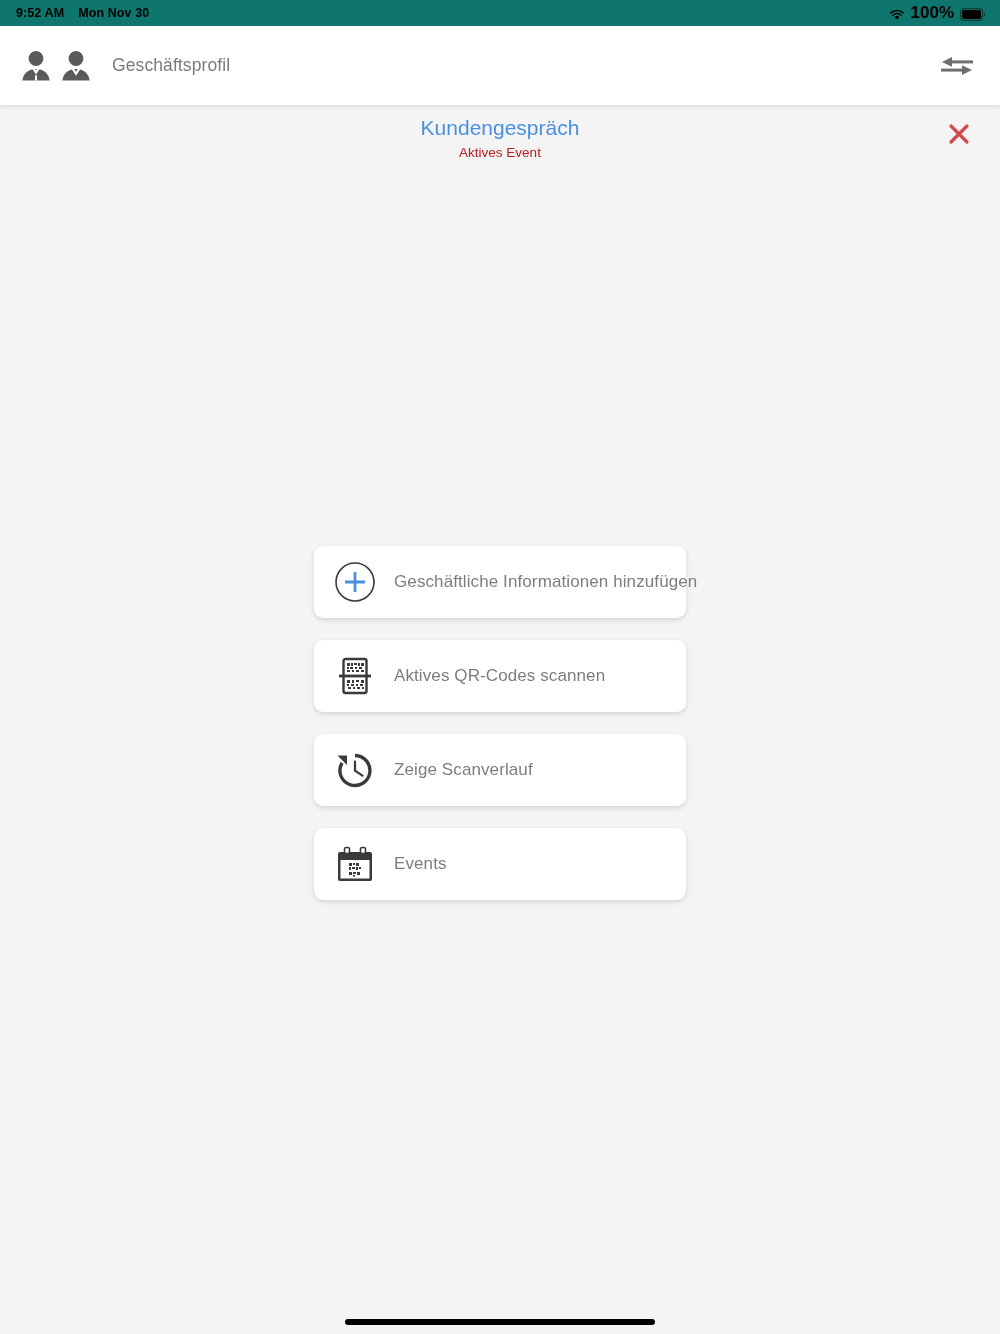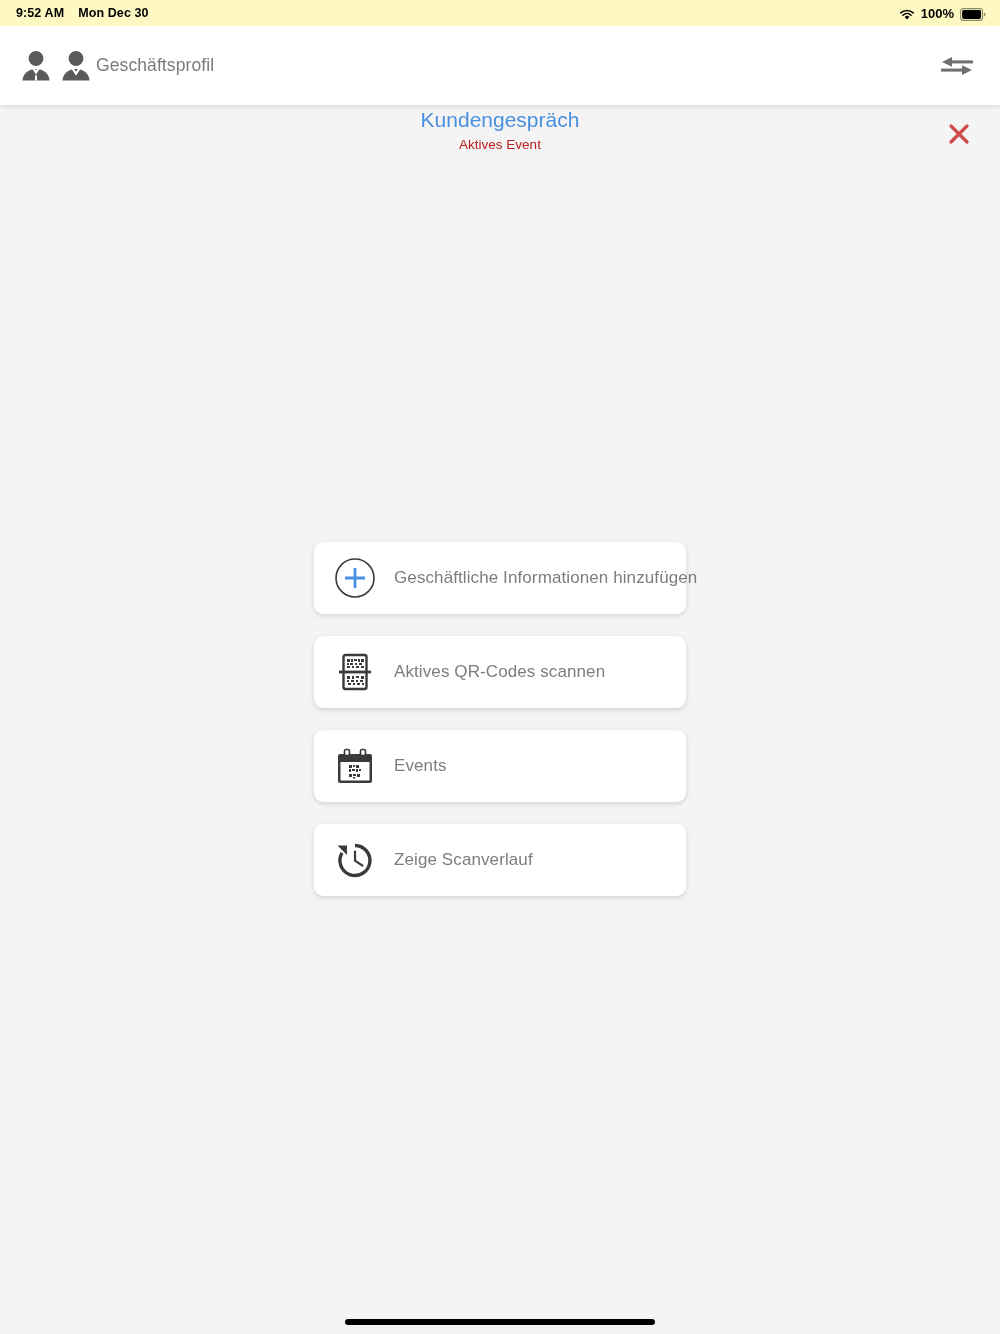--- a/index.html
+++ b/index.html
@@ -12,64 +12,64 @@
   .screen {
     position: relative;
     width: 1000px; height: 1334px;
     background: #f4f4f4;
     display: flex; flex-direction: column;
   }
 
   
   .statusbar {
     height: 26px;
-    background: #fef9c3;
+    background: #0f766e;
     display: flex; align-items: center;
     padding: 0 14px 0 16px;
     flex: 0 0 auto;
     position: relative;
     z-index: 6;
   }
   .status-left { display: flex; align-items: center; gap: 14px; }
   .status-time, .status-date {
     font-size: 12.5px; font-weight: bold; color: #000;
     letter-spacing: .1px;
   }
   .status-right {
     margin-left: auto;
     display: flex; align-items: center; gap: 6px;
   }
-  .status-pct { font-size: 13px; font-weight: bold; color: #000; }
+  .status-pct { font-size: 17px; font-weight: bold; color: #000; }
   .wifi-icon { width: 16px; height: 12px; display: block; }
   .battery-icon { width: 26px; height: 13px; display: block; }
 
   
   .appbar {
     height: 79px;
     background: #ffffff;
     display: flex; align-items: center;
     padding: 0 26px 0 10px;
     flex: 0 0 auto;
     box-shadow: 0 2px 4px rgba(0,0,0,.10);
     position: relative;
     z-index: 5;
   }
-  .brand { display: flex; align-items: center; gap: 2px; }
+  .brand { display: flex; align-items: center; gap: 18px; }
   .brand-icons { display: flex; align-items: flex-end; gap: 4px; padding-left: 8px;}
   .person-icon { width: 36px; height: 36px; display: block; }
   .brand-title {
     font-size: 17.5px; color: #7b7b7b; letter-spacing: .1px;
   }
   .sync-icon { margin-left: auto; width: 34px; height: 26px; display:block; cursor: pointer; }
 
   
   .eventbar {
     position: relative;
     flex: 0 0 auto;
-    padding-top: 1px;
+    padding-top: 9px;
     padding-bottom: 8px;
     text-align: center;
   }
   .event-title {
     font-size: 21px; color: #4a8fe0; line-height: 28px;
   }
   .event-sub {
     font-size: 13.5px; color: #b91c1c; line-height: 20px; margin-top: 1px;
   }
   .close-btn {
@@ -128,21 +128,21 @@
   }
 </style>
 </head>
 <body>
 
 <div class="screen">
 
   <div class="statusbar">
     <div class="status-left">
       <span class="status-time">9:52 AM</span>
-      <span class="status-date">Mon Dec 30</span>
+      <span class="status-date">Mon Nov 30</span>
     </div>
     <div class="status-right">
       <span class="wifi-icon">
         <svg viewBox="0 0 16 12" width="16" height="12" aria-hidden="true">
           <path d="M8 10.6 5.6 7.9a3.6 3.6 0 0 1 4.8 0L8 10.6z" fill="#000"></path>
           <path d="M3.9 6.2a6.1 6.1 0 0 1 8.2 0" stroke="#000" stroke-width="1.5" fill="none" stroke-linecap="round"></path>
           <path d="M1.8 3.9a9.2 9.2 0 0 1 12.4 0" stroke="#000" stroke-width="1.5" fill="none" stroke-linecap="round"></path>
         </svg>
       </span>
       <span class="status-pct">100%</span>
@@ -245,20 +245,31 @@
             </g>
             <rect x="5" y="19.6" width="32" height="2.8" fill="#3a3a3a"></rect>
           </svg>
         </span>
         <span class="card-label">Aktives QR-Codes scannen</span>
       </div>
 
       <div class="card">
         <span class="card-icon">
           <svg viewBox="0 0 42 42" width="42" height="42" aria-hidden="true">
+            <path d="M21 6.5a15 15 0 1 1-13 7.4" fill="none" stroke="#3a3a3a" stroke-width="3.4" stroke-linecap="butt"></path>
+            <path d="M3.5 6.5h9.5v9.5z" fill="#3a3a3a"></path>
+            <path d="M21 12.5v9.2l7.5 5" fill="none" stroke="#3a3a3a" stroke-width="2.2" stroke-linecap="round"></path>
+          </svg>
+        </span>
+        <span class="card-label">Zeige Scanverlauf</span>
+      </div>
+
+      <div class="card">
+        <span class="card-icon">
+          <svg viewBox="0 0 42 42" width="42" height="42" aria-hidden="true">
             <rect x="4" y="9" width="34" height="29" rx="2" ry="2" fill="#3a3a3a"></rect>
             <rect x="6.5" y="17" width="29" height="18.5" fill="#ffffff"></rect>
             <rect x="10.5" y="4.5" width="5" height="6" rx="1.6" ry="1.6" fill="#ffffff" stroke="#3a3a3a" stroke-width="1.6"></rect>
             <rect x="26.5" y="4.5" width="5" height="6" rx="1.6" ry="1.6" fill="#ffffff" stroke="#3a3a3a" stroke-width="1.6"></rect>
             <g fill="#3a3a3a">
               <rect x="15" y="20" width="3" height="3"></rect>
                 <rect x="19" y="20" width="2" height="2"></rect>
               <rect x="22" y="20" width="3" height="3"></rect>
               <rect x="15" y="24" width="2" height="3"></rect>
                 <rect x="18" y="24" width="3" height="2"></rect>
@@ -267,29 +278,18 @@
               <rect x="15" y="29" width="3" height="3"></rect>
                 <rect x="19" y="29" width="3" height="2"></rect>
               <rect x="23" y="29" width="3" height="3"></rect>
                 <rect x="19" y="32" width="2" height="1.6"></rect>
             </g>
           </svg>
         </span>
         <span class="card-label">Events</span>
       </div>
 
-      <div class="card">
-        <span class="card-icon">
-          <svg viewBox="0 0 42 42" width="42" height="42" aria-hidden="true">
-            <path d="M21 6.5a15 15 0 1 1-13 7.4" fill="none" stroke="#3a3a3a" stroke-width="3.4" stroke-linecap="butt"></path>
-            <path d="M3.5 6.5h9.5v9.5z" fill="#3a3a3a"></path>
-            <path d="M21 12.5v9.2l7.5 5" fill="none" stroke="#3a3a3a" stroke-width="2.2" stroke-linecap="round"></path>
-          </svg>
-        </span>
-        <span class="card-label">Zeige Scanverlauf</span>
-      </div>
-
 
     </div>
   </div>
 
   <div class="home-indicator"></div>
 </div>
 
 </body></html>

